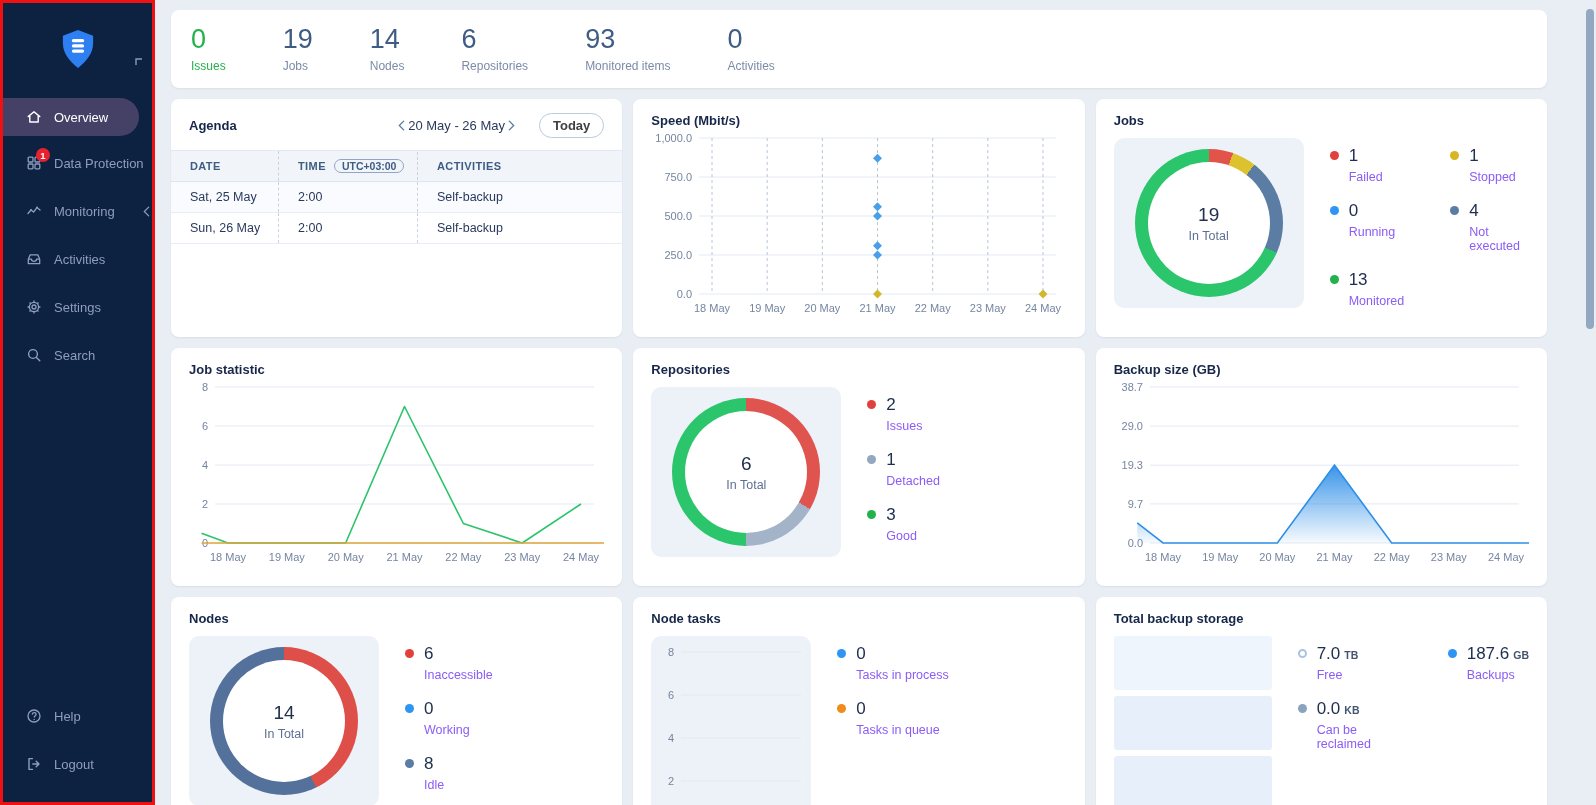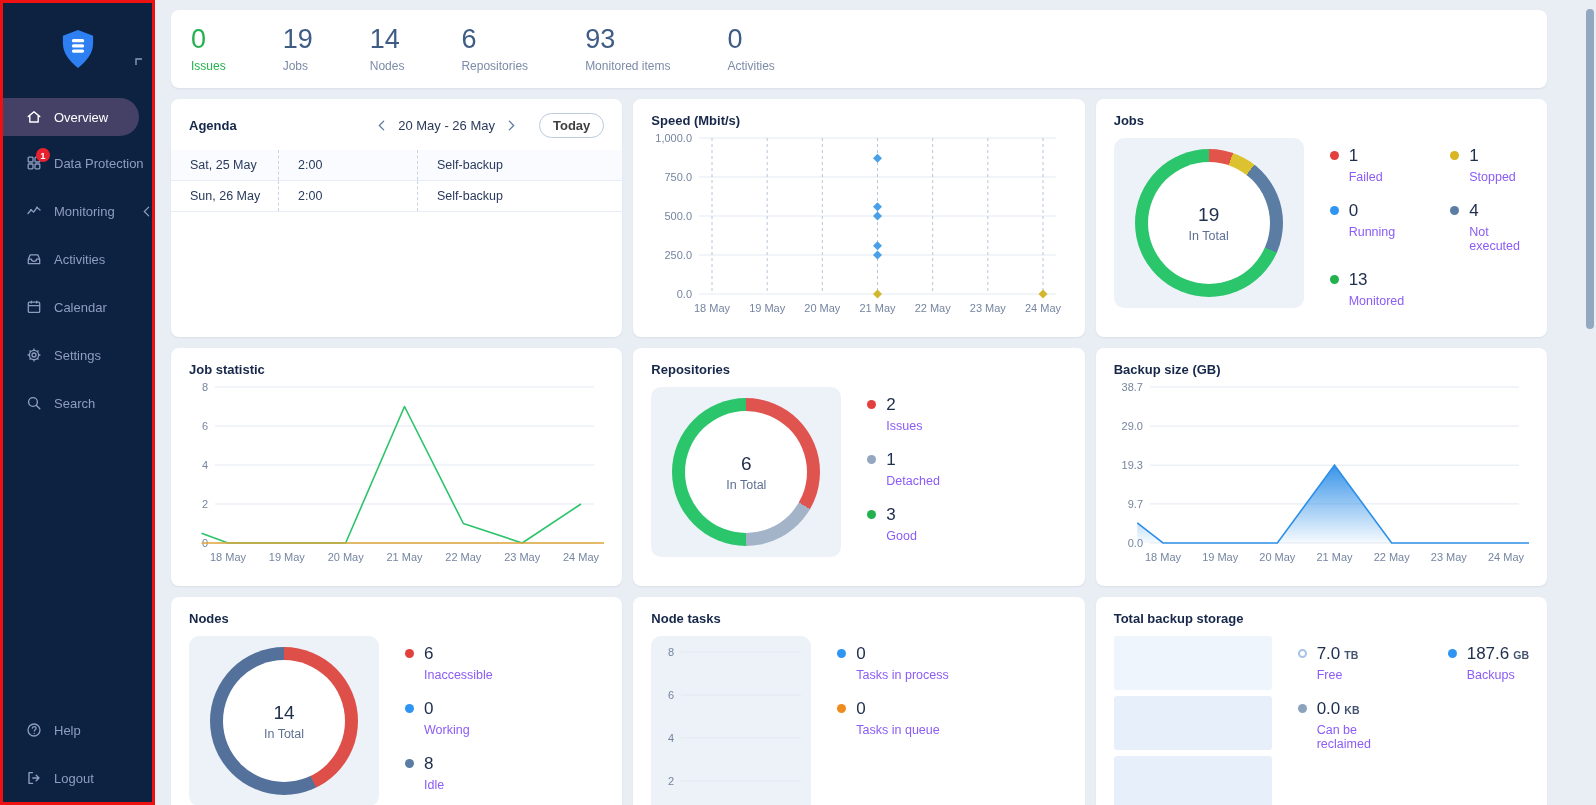--- a/index.html
+++ b/index.html
@@ -15,40 +15,40 @@
   .nav-item{height:48px;display:flex;align-items:center;gap:12px;padding-left:23px;
     color:#8f9dc0;font-size:13px;cursor:pointer;white-space:nowrap;}
   .nav-item.active{background:#454066;color:#fff;border-radius:0 21px 21px 0;
     margin-right:13px;height:38px;margin-top:3px;margin-bottom:3px;}
   .nav-ic{position:relative;width:16px;height:16px;flex:none;}
   .nav-ic svg{width:16px;height:16px;display:block;}
   .badge{position:absolute;top:-7px;right:-8px;width:14px;height:14px;border-radius:50%;
     background:#e8212e;color:#fff;font-size:9.5px;font-weight:bold;display:flex;
     align-items:center;justify-content:center;}
   .mon-chevron{margin-left:16px;display:flex;align-items:center;}
-  .nav-footer{margin-top:auto;text-align:center;}
+  .nav-footer{margin-top:auto;padding-bottom:14px;text-align:center;}
 
   
   .main{margin-left:155px;padding:10px 49px 0 16px;}
   .card{background:#fff;border-radius:8px;box-shadow:0 1px 2px rgba(25,45,85,.07);
     padding:14px 18px;overflow:hidden;}
   .card h3{margin:0;font-size:13px;font-weight:bold;color:#16274a;}
 
   .stats{height:78px;display:flex;align-items:center;gap:57px;padding:0 20px;}
   .stat{color:#3e5c84;}
   .stat .num{font-size:27px;line-height:1.05;}
   .stat .lab{font-size:12px;color:#7c8ba8;margin-top:5px;}
   .stat.colored .lab{color:inherit;}
 
   .grid{display:grid;grid-template-columns:repeat(3,1fr);gap:11px;margin-top:11px;
     grid-auto-rows:238px;}
 
   
   .agenda-head{display:flex;align-items:center;}
-  .agenda-nav{margin-left:auto;display:flex;align-items:center;gap:11px;margin-right:22px;}
+  .agenda-nav{margin-left:auto;display:flex;align-items:center;gap:1px;margin-right:22px;}
   .nav-arrow{background:none;border:none;padding:2px;cursor:pointer;color:#5c7aa3;display:flex;}
   .agenda-range{font-size:13px;color:#2a3a5c;}
   .today-btn{background:#fff;border:1px solid #bccadd;border-radius:15px;padding:4px 13px;
     font-size:13px;font-weight:bold;color:#404040;cursor:pointer;font-family:inherit;}
   .agenda-table{margin:12px -18px 0;font-size:12.5px;}
   .a-row{display:grid;grid-template-columns:107px 139px 1fr;align-items:center;}
   .a-cell{padding:8px 8px 8px 19px;}
   .a-cell.c2,.a-cell.c3{border-left:1px dashed #c7d3e2;}
   .a-header{background:#f1f5fa;border-top:1px solid #e2e9f2;border-bottom:1px solid #dde5ef;
     color:#3e5c84;font-size:11px;font-weight:bold;letter-spacing:.4px;}
@@ -152,29 +152,20 @@
             <svg viewBox="0 0 16 16" fill="none" stroke="currentColor" stroke-width="1.3" stroke-linejoin="round">
               <path d="M2.3 8.2 4.2 3.8h7.6l1.9 4.4v4.4H2.3z"></path>
               <path d="M2.3 8.2h3.2c0 1.2 1.1 2.1 2.5 2.1s2.5-.9 2.5-2.1h3.2"></path>
             </svg>
           </span>
           <span class="nav-lb">Activities</span>
         </div>
         <div class="nav-item">
           <span class="nav-ic">
             <svg viewBox="0 0 16 16" fill="none" stroke="currentColor" stroke-width="1.3">
-              <rect x="2.3" y="3.2" width="11.4" height="10.2" rx="1.2"></rect>
-              <path d="M2.3 6.6h11.4M5.3 1.8v2.8M10.7 1.8v2.8"></path>
-            </svg>
-          </span>
-          <span class="nav-lb">Calendar</span>
-        </div>
-        <div class="nav-item">
-          <span class="nav-ic">
-            <svg viewBox="0 0 16 16" fill="none" stroke="currentColor" stroke-width="1.3">
               <circle cx="8" cy="8" r="2"></circle>
               <circle cx="8" cy="8" r="4.6"></circle>
               <path d="M8 1.6v1.8M8 12.6v1.8M1.6 8h1.8M12.6 8h1.8M3.5 3.5l1.3 1.3M11.2 11.2l1.3 1.3M12.5 3.5 11.2 4.8M4.8 11.2l-1.3 1.3"></path>
             </svg>
           </span>
           <span class="nav-lb">Settings</span>
         </div>
         <div class="nav-item">
           <span class="nav-ic">
             <svg viewBox="0 0 16 16" fill="none" stroke="currentColor" stroke-width="1.4" stroke-linecap="round">
@@ -250,20 +241,27 @@
             <span class="agenda-range">20 May - 26 May</span>
             <button class="nav-arrow">
               <svg viewBox="0 0 8 12" width="7" height="11" fill="none" stroke="currentColor" stroke-width="1.5" stroke-linecap="round">
                   <path d="M1.5 1l5 5-5 5"></path>
                 </svg>
             </button>
           </div>
           <button class="today-btn">Today</button>
         </div>
         <div class="agenda-table">
+          <div class="a-row a-header">
+            <div class="a-cell c1">DATE</div>
+            <div class="a-cell c2">
+              <span>TIME</span><span class="tz-pill">UTC+03:00</span>
+            </div>
+            <div class="a-cell c3">ACTIVITIES</div>
+          </div>
           <div class="a-body" id="agenda-rows">
               <div class="a-row">
                 <div class="a-cell c1">Sat, 25 May</div>
                 <div class="a-cell c2">2:00</div>
                 <div class="a-cell c3">Self-backup</div>
               </div>
               <div class="a-row">
                 <div class="a-cell c1">Sun, 26 May</div>
                 <div class="a-cell c2">2:00</div>
                 <div class="a-cell c3">Self-backup</div>

